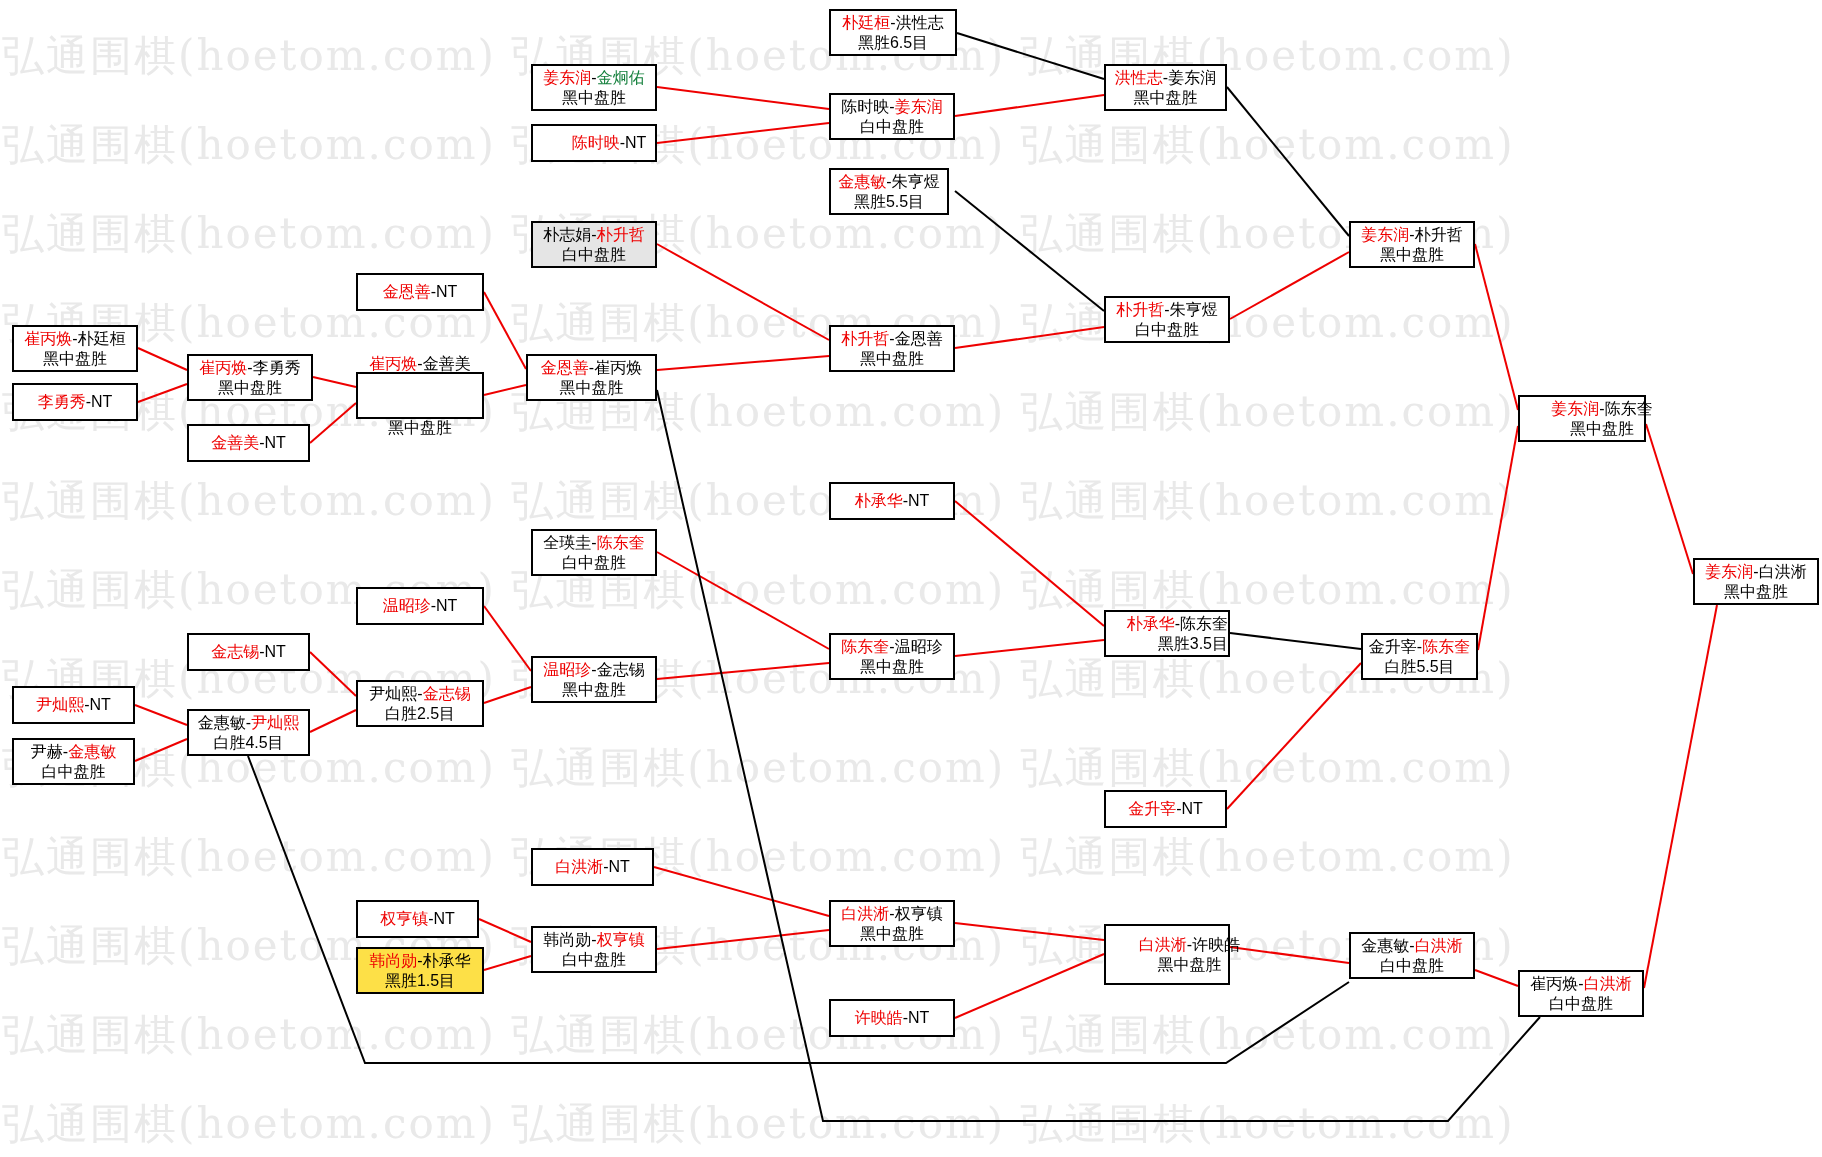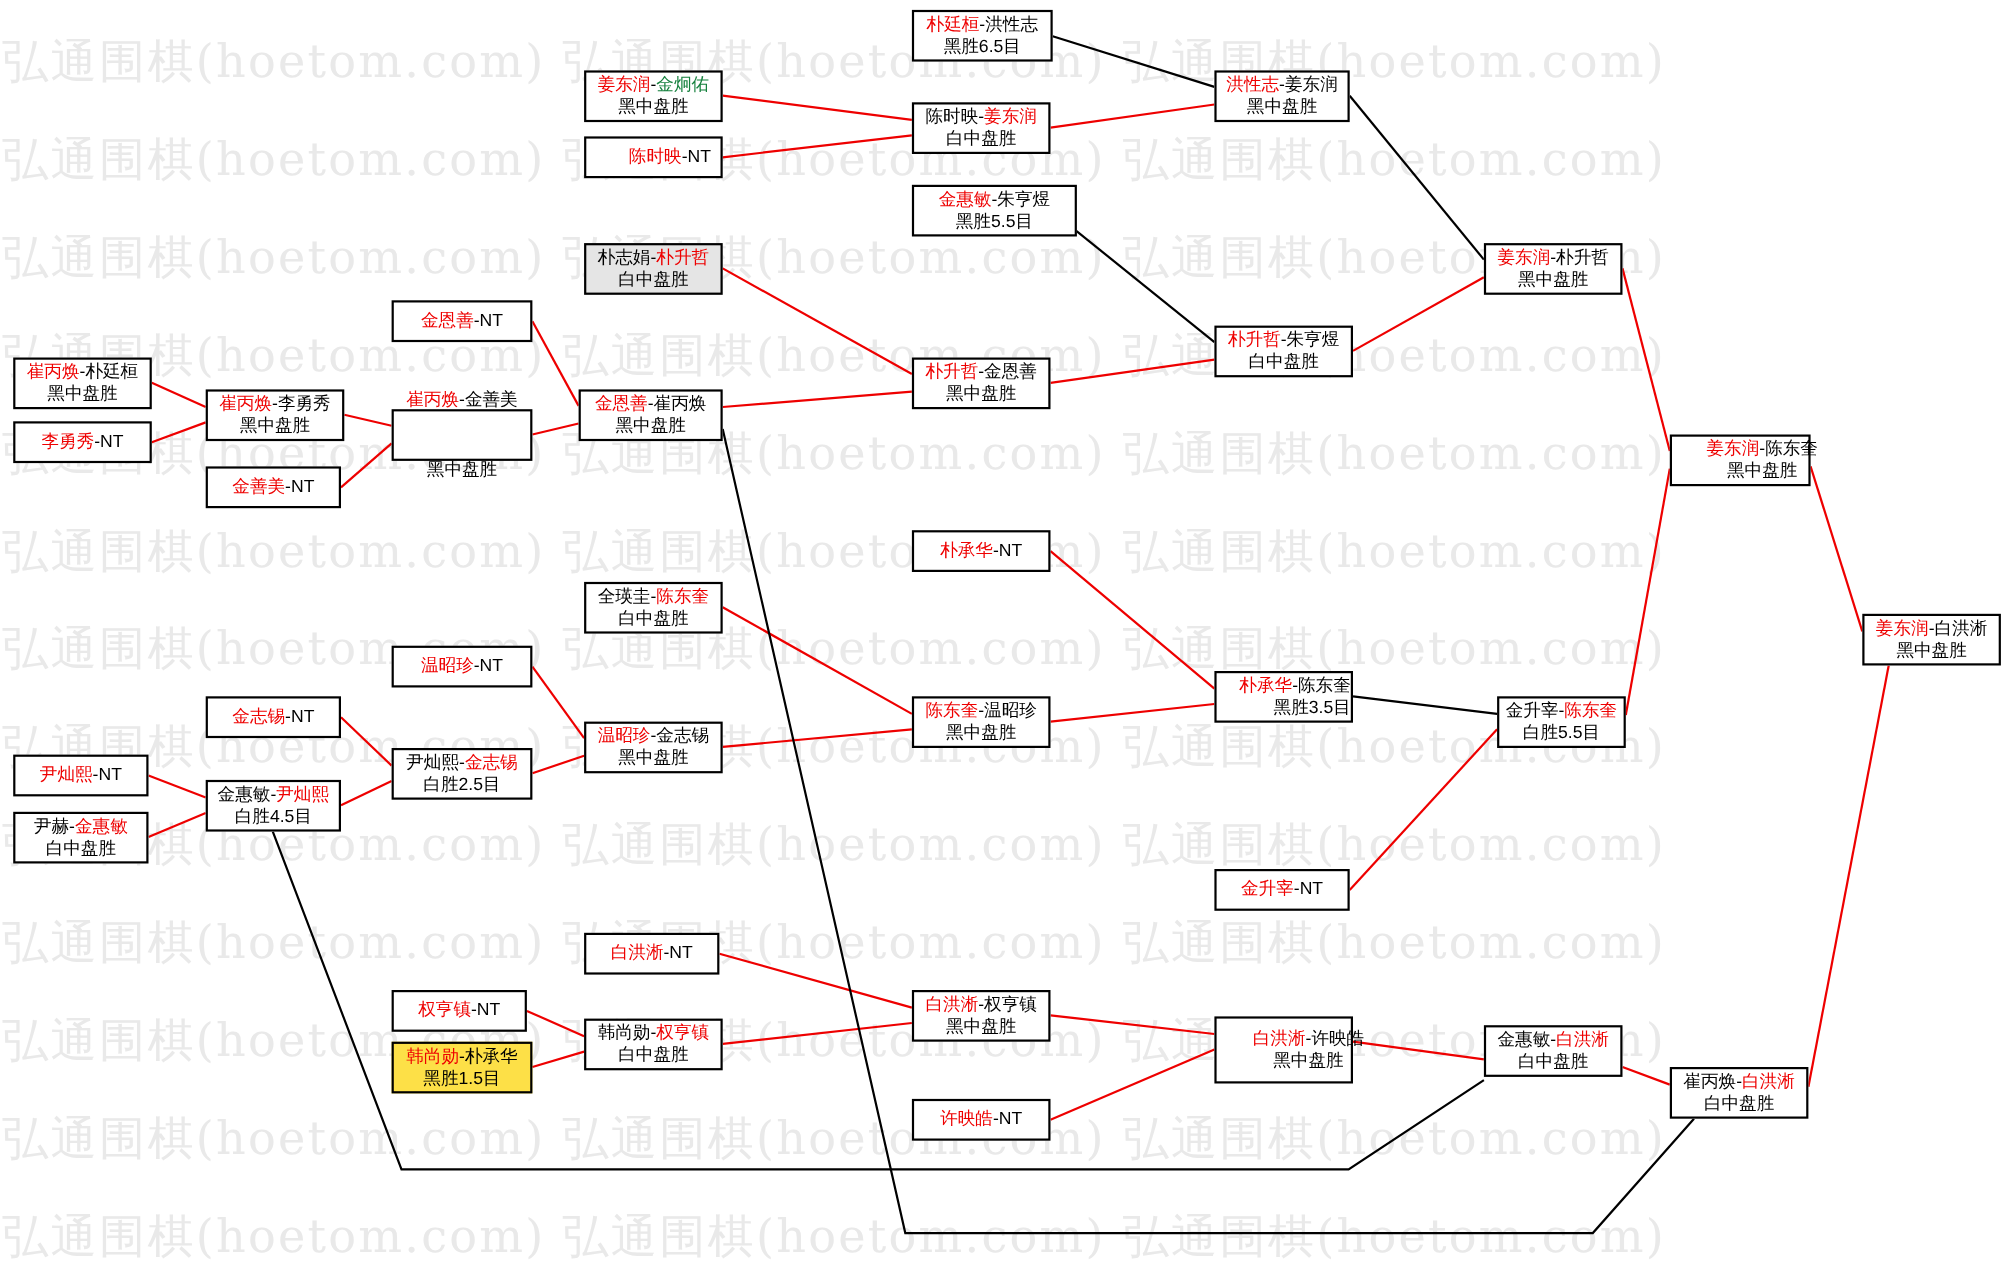--- a/index.html
+++ b/index.html
@@ -117,21 +117,21 @@
         <div class="players"><span style="color: rgb(238, 0, 0);">陈时映</span><span style="color: rgb(0, 0, 0);">-</span><span style="color: rgb(0, 0, 0);">NT</span></div>
       </div>
       <div class="match-box" style="left: 829px; top: 93px; width: 126px; height: 47px; border-color: rgb(0, 0, 0); background: rgb(255, 255, 255);">
         <div class="players"><span style="color: rgb(0, 0, 0);">陈时映</span><span style="color: rgb(0, 0, 0);">-</span><span style="color: rgb(238, 0, 0);">姜东润</span></div>
         <div class="result">白中盘胜</div>
       </div>
       <div class="match-box" style="left: 1104px; top: 64px; width: 123px; height: 47px; border-color: rgb(0, 0, 0); background: rgb(255, 255, 255);">
         <div class="players"><span style="color: rgb(238, 0, 0);">洪性志</span><span style="color: rgb(0, 0, 0);">-</span><span style="color: rgb(0, 0, 0);">姜东润</span></div>
         <div class="result">黑中盘胜</div>
       </div>
-      <div class="match-box" style="left: 829px; top: 168px; width: 150px; height: 47px; border-color: rgb(0, 0, 0); background: rgb(255, 255, 255);">
+      <div class="match-box" style="left: 829px; top: 168px; width: 120px; height: 47px; border-color: rgb(0, 0, 0); background: rgb(255, 255, 255);">
         <div class="players"><span style="color: rgb(238, 0, 0);">金惠敏</span><span style="color: rgb(0, 0, 0);">-</span><span style="color: rgb(0, 0, 0);">朱亨煜</span></div>
         <div class="result">黑胜5.5目</div>
       </div>
       <div class="match-box" style="left: 531px; top: 221px; width: 126px; height: 47px; border-color: rgb(0, 0, 0); background: #e5e5e5;">
         <div class="players"><span style="color: rgb(0, 0, 0);">朴志娟</span><span style="color: rgb(0, 0, 0);">-</span><span style="color: rgb(238, 0, 0);">朴升哲</span></div>
         <div class="result">白中盘胜</div>
       </div>
       <div class="match-box" style="left: 1349px; top: 221px; width: 126px; height: 47px; border-color: rgb(0, 0, 0); background: rgb(255, 255, 255);">
         <div class="players"><span style="color: rgb(238, 0, 0);">姜东润</span><span style="color: rgb(0, 0, 0);">-</span><span style="color: rgb(0, 0, 0);">朴升哲</span></div>
         <div class="result">黑中盘胜</div>

